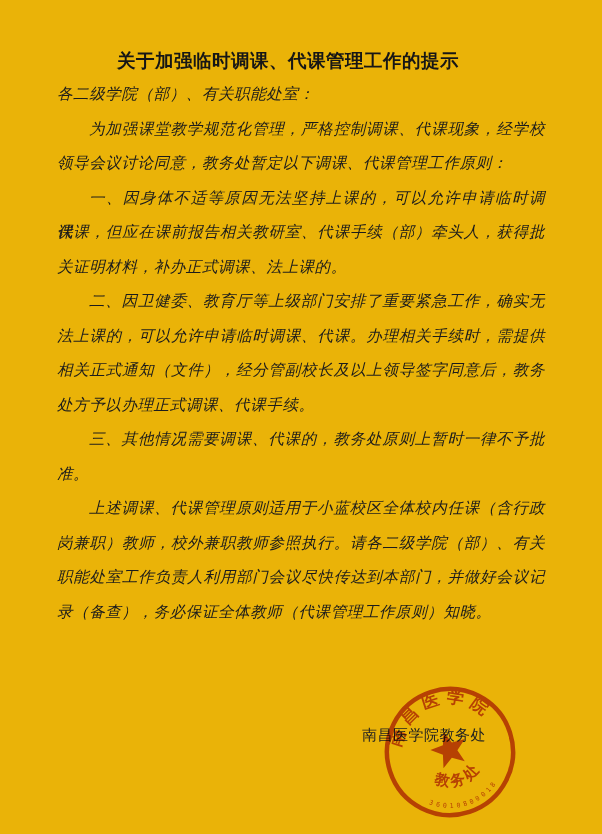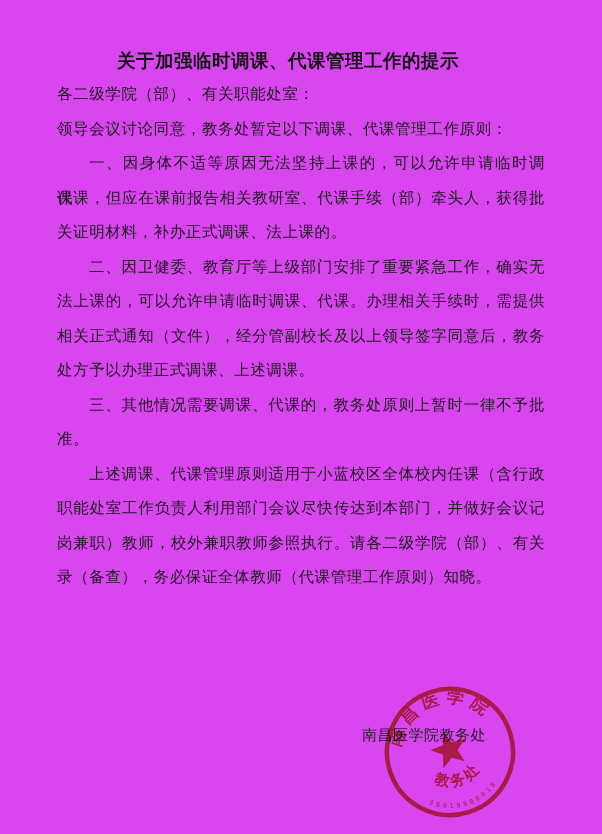--- a/index.html
+++ b/index.html
@@ -4,36 +4,37 @@
 <style>
   html,body{margin:0;padding:0;}
   body{
     width:602px;height:834px;
     background:#ffffff;
     font-family:"Liberation Serif","DejaVu Serif",serif;
     position:relative;overflow:hidden;
   }
   .page{
     position:absolute;inset:0;
-    background:#d946ef;
+    background:#eab308;
     color:#1c1c1c;
   }
   .title{
     position:absolute;top:48px;left:0;right:26px;
     margin:0;
     text-align:center;
     font-size:18.5px;font-weight:bold;
     letter-spacing:0.5px;
     font-family:"Liberation Sans","DejaVu Sans",sans-serif;
     color:#161616;
   }
   .content{
     position:absolute;top:77px;left:57px;width:488px;
     font-size:15.5px;letter-spacing:0.6px;
     color:#1c1c1c;
+    font-style:italic;
   }
   .line{
     height:34.5px;line-height:34.5px;
     text-align:justify;
     text-align-last:left;
     text-justify:inter-character;
     overflow:visible;white-space:nowrap;
   }
   .line.fill{ text-align-last:justify; white-space:normal; }
   .line.indent{ text-indent:32px; }
@@ -72,33 +73,34 @@
 </head>
 <body>
 
 <div class="page">
 
   <h1 class="title">关于加强临时调课、代课管理工作的提示</h1>
 
   <div class="content">
     <div>
         <div class="line">各二级学院（部）、有关职能处室：</div>
+        <div class="line indent fill">为加强课堂教学规范化管理，严格控制调课、代课现象，经学校</div>
         <div class="line">领导会议讨论同意，教务处暂定以下调课、代课管理工作原则：</div>
         <div class="line indent fill">一、因身体不适等原因无法坚持上课的，可以允许申请临时调课、</div>
         <div class="line fill">代课，但应在课前报告相关教研室、代课手续（部）牵头人，获得批</div>
         <div class="line">关证明材料，补办正式调课、法上课的。</div>
         <div class="line indent fill">二、因卫健委、教育厅等上级部门安排了重要紧急工作，确实无</div>
         <div class="line fill">法上课的，可以允许申请临时调课、代课。办理相关手续时，需提供</div>
         <div class="line fill">相关正式通知（文件），经分管副校长及以上领导签字同意后，教务</div>
-        <div class="line">处方予以办理正式调课、上述调课。</div>
+        <div class="line">处方予以办理正式调课、代课手续。</div>
         <div class="line indent fill">三、其他情况需要调课、代课的，教务处原则上暂时一律不予批</div>
         <div class="line">准。</div>
         <div class="line indent fill">上述调课、代课管理原则适用于小蓝校区全体校内任课（含行政</div>
+        <div class="line fill">岗兼职）教师，校外兼职教师参照执行。请各二级学院（部）、有关</div>
         <div class="line fill">职能处室工作负责人利用部门会议尽快传达到本部门，并做好会议记</div>
-        <div class="line fill">岗兼职）教师，校外兼职教师参照执行。请各二级学院（部）、有关</div>
         <div class="line">录（备查），务必保证全体教师（代课管理工作原则）知晓。</div>
       </div>
   </div>
 
   <div class="signature">南昌医学院教务处</div>
 
 
   <svg class="seal" viewBox="0 0 150 150" xmlns="http://www.w3.org/2000/svg">
     <g transform="rotate(-18 75 75)">
       <circle cx="75" cy="75" r="63" fill="none" stroke="#bf4531" stroke-width="4.5"></circle>

